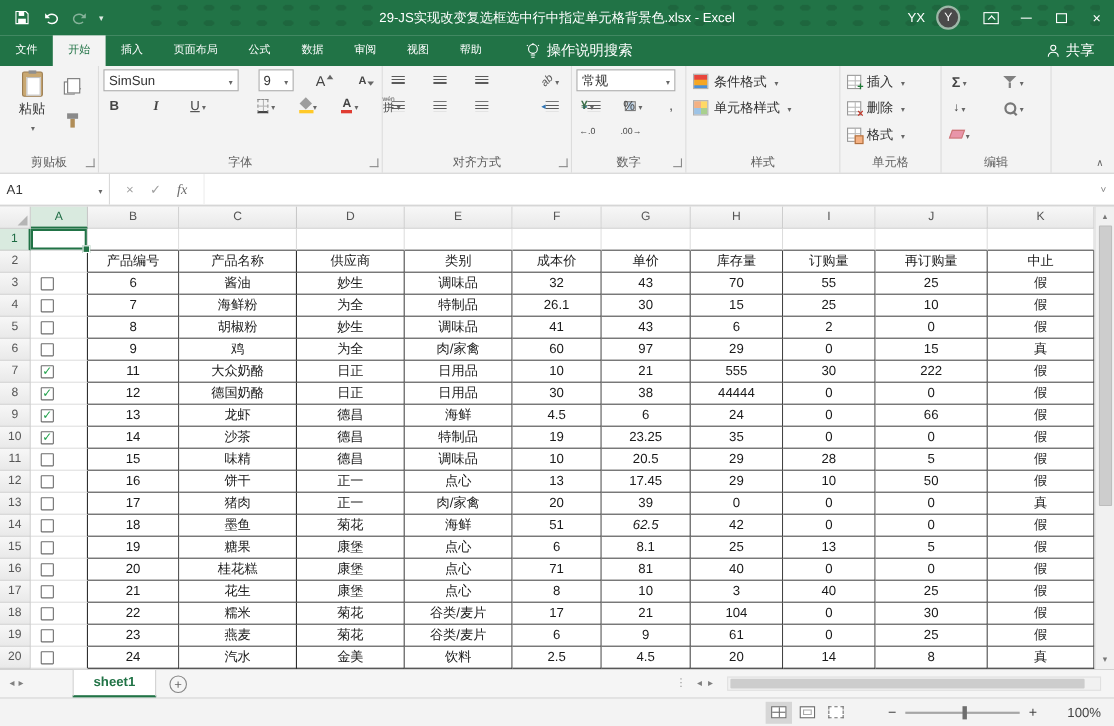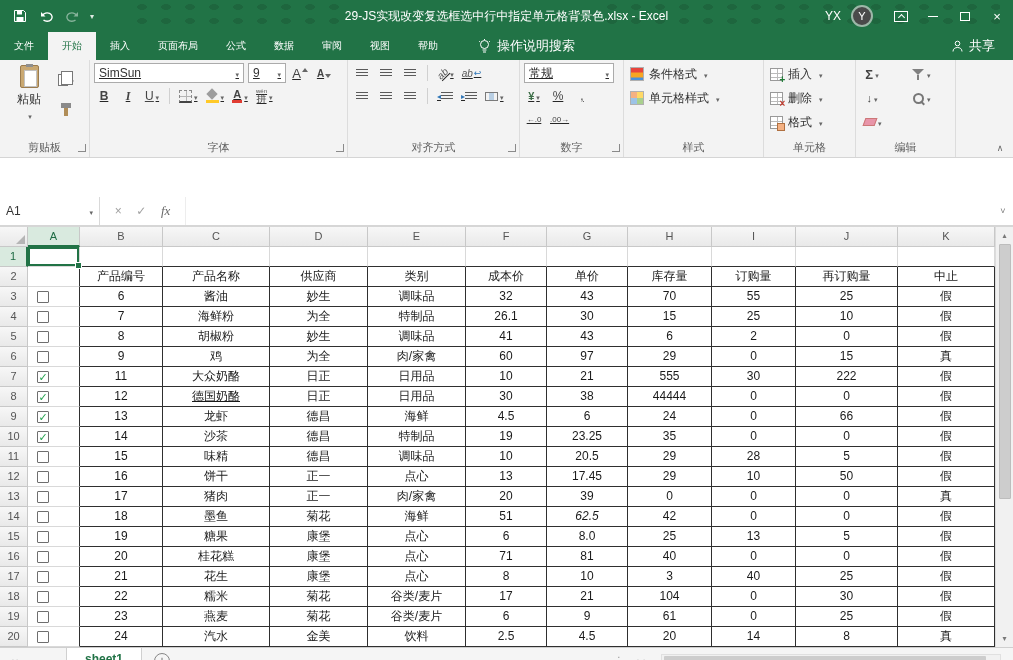--- a/index.html
+++ b/index.html
@@ -34,21 +34,21 @@
   .rtab.active { background:#f3f3f3; color:#217346; }
   .tellme { display:flex; align-items:center; gap:6px; margin-left:26px; font-size:13px; }
   .share { margin-left:auto; display:flex; align-items:center; gap:5px; padding-right:18px; font-size:13px; }
 
   
   .ribbon { height:98px; background:#f3f3f3; border-bottom:1px solid #d5d5d5; display:flex; position:relative; }
   .rgroup { position:relative; border-right:1px solid #dcdcdc; height:100%; flex:none; }
   .glabel { position:absolute; bottom:2px; left:0; right:0; text-align:center; font-size:11px; color:#5f5f5f; }
   .dlg { position:absolute; right:3px; bottom:5px; width:8px; height:8px; border-right:1px solid #8a8a8a; border-bottom:1px solid #8a8a8a; }
   .caret::after { content:"▾"; font-size:7px; color:#666; margin-left:2px; }
-  .frow { display:flex; align-items:center; padding:3px 4px 0; gap:4px;text-decoration:underline; }
+  .frow { display:flex; align-items:center; padding:3px 4px 0; gap:18px; }
   .sbtn { min-width:20px; height:20px; display:inline-flex; align-items:center; justify-content:center; color:#444; padding:0 2px; }
   .combo { background:#fff; border:1px solid #ababab; height:20px; display:inline-flex; align-items:center; justify-content:space-between; padding:0 4px; font-size:12px; color:#333; }
   .vsep { width:1px; height:16px; background:#d0d0d0; margin:0 3px; }
 
   
   .bigbtn { position:absolute; left:8px; top:5px; width:42px; display:flex; flex-direction:column; align-items:center; font-size:12px; color:#333; }
   .icon-clipboard { width:19px; height:23px; background:#c9a872; border:1px solid #9a7b4f; border-radius:2px; position:relative; margin-bottom:3px; }
   .icon-clipboard::before { content:""; position:absolute; left:3px; top:4px; width:11px; height:15px; background:#fff; border:1px solid #c2c2c2; }
   .icon-clipboard::after { content:""; position:absolute; left:5px; top:-2px; width:7px; height:3px; background:#8f8f8f; }
   .clip-small { position:absolute; left:56px; top:10px; display:flex; flex-direction:column; gap:10px; }
@@ -108,21 +108,21 @@
   .icon-sort { position:relative; width:13px; height:13px; display:inline-block; }
   .icon-sort::before { content:""; position:absolute; top:1px; left:0; border-left:6px solid transparent; border-right:6px solid transparent; border-top:6px solid #808080; }
   .icon-sort::after { content:""; position:absolute; top:7px; left:5px; width:2px; height:5px; background:#808080; }
   .icon-find { position:relative; width:13px; height:13px; display:inline-block; }
   .icon-find::before { content:""; position:absolute; left:1px; top:1px; width:7px; height:7px; border:2px solid #777; border-radius:50%; }
   .icon-find::after { content:""; position:absolute; right:0; bottom:1px; width:5px; height:2px; background:#777; transform:rotate(45deg); }
   .icon-eraser { width:12px; height:8px; background:#e895a9; border:1px solid #c77; transform:skewX(-20deg); display:inline-block; }
   .ribbon-collapse { position:absolute; right:8px; bottom:4px; width:10px; height:10px; color:#666; font-size:9px; line-height:10px; text-align:center; }
 
   
-  .formulabar { height:30px; background:#fff; border-bottom:2px solid #d6d6d6; display:flex; align-items:stretch;margin-top:39px; }
+  .formulabar { height:30px; background:#fff; border-bottom:2px solid #d6d6d6; display:flex; align-items:stretch; }
   .namebox { width:100px; border-right:1px solid #d9d9d9; display:flex; align-items:center; justify-content:space-between; padding:0 6px; font-size:12px; color:#333; }
   .fb-btns { width:86px; display:flex; align-items:center; justify-content:space-evenly; color:#9b9b9b; border-right:1px solid #ededed; }
   .fb-x, .fb-check { font-size:12px; color:#a0a0a0; }
   .fb-fx { font-family:"Liberation Serif","DejaVu Serif",serif; font-style:italic; color:#6a6a6a; font-size:13px; }
   .fb-input { flex:1; }
   .fb-expand { width:20px; display:flex; align-items:center; justify-content:center; color:#777; font-size:9px; }
 
   
   #grid-wrap { height:420px; display:flex; }
   #grid { width:995px; background:#fff; }
@@ -606,21 +606,21 @@
           <div class="g-cell tbl" style="width: 84px;">30</div>
           <div class="g-cell tbl" style="width: 102px;">222</div>
           <div class="g-cell tbl" style="width: 97px;">假</div>
         </div>
         <div class="g-row">
           <div class="g-hd" style="width: 28px;">8</div>
           <div class="g-cell cb-cell edge-left" style="width: 52px;">
             <div class="cb checked">✓</div>
           </div>
           <div class="g-cell tbl" style="width: 83px;">12</div>
-          <div class="g-cell tbl" style="width: 107px; text-decoration: underline;">德国奶酪</div>
+          <div class="g-cell tbl" style="width: 107px;">德国奶酪</div>
           <div class="g-cell tbl" style="width: 98px;">日正</div>
           <div class="g-cell tbl" style="width: 98px;">日用品</div>
           <div class="g-cell tbl" style="width: 81px;">30</div>
           <div class="g-cell tbl" style="width: 81px;">38</div>
           <div class="g-cell tbl" style="width: 84px;">44444</div>
           <div class="g-cell tbl" style="width: 84px;">0</div>
           <div class="g-cell tbl" style="width: 102px;">0</div>
           <div class="g-cell tbl" style="width: 97px;">假</div>
         </div>
         <div class="g-row">
@@ -722,21 +722,21 @@
         <div class="g-row">
           <div class="g-hd" style="width: 28px;">15</div>
           <div class="g-cell cb-cell edge-left" style="width: 52px;">
             <div class="cb"></div>
           </div>
           <div class="g-cell tbl" style="width: 83px;">19</div>
           <div class="g-cell tbl" style="width: 107px;">糖果</div>
           <div class="g-cell tbl" style="width: 98px;">康堡</div>
           <div class="g-cell tbl" style="width: 98px;">点心</div>
           <div class="g-cell tbl" style="width: 81px;">6</div>
-          <div class="g-cell tbl" style="width: 81px;">8.0</div>
+          <div class="g-cell tbl" style="width: 81px;">8.1</div>
           <div class="g-cell tbl" style="width: 84px;">25</div>
           <div class="g-cell tbl" style="width: 84px;">13</div>
           <div class="g-cell tbl" style="width: 102px;">5</div>
           <div class="g-cell tbl" style="width: 97px;">假</div>
         </div>
         <div class="g-row">
           <div class="g-hd" style="width: 28px;">16</div>
           <div class="g-cell cb-cell edge-left" style="width: 52px;">
             <div class="cb"></div>
           </div>

